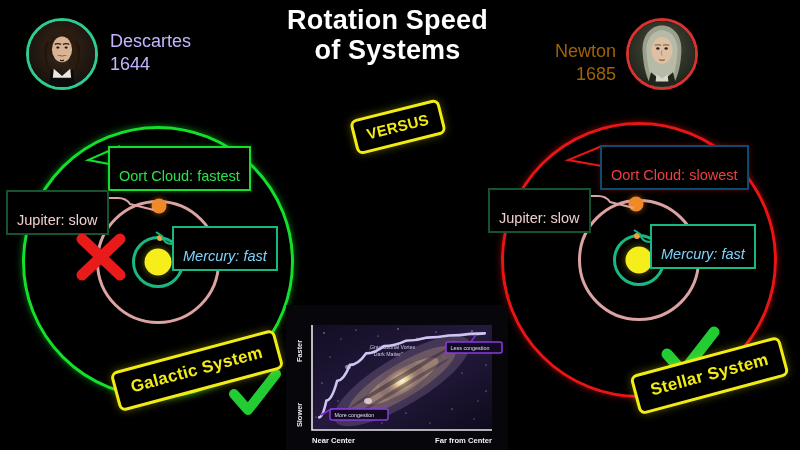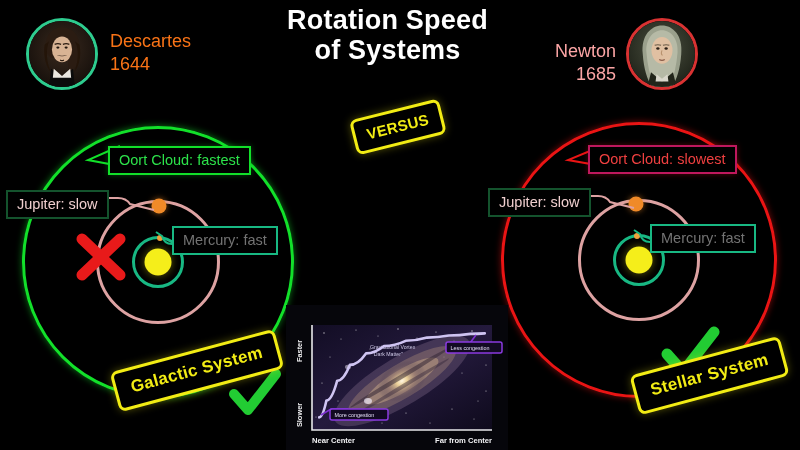--- a/index.html
+++ b/index.html
@@ -36,23 +36,23 @@
     overflow: hidden;
   }
   .avatar svg { display:block; width:100%; height:100%; }
   .person-text {
     position: absolute;
     font-size: 18px;
     line-height: 1.25;
     white-space: pre-line;
   }
   #descartes-avatar { left: 26px; top: 18px; border: 3px solid #2ecc8f; }
-  #descartes-text  { left: 110px; top: 30px; color: #f97316; text-align: left; }
+  #descartes-text  { left: 110px; top: 30px; color: #c4b5fd; text-align: left; }
   #newton-avatar   { left: 626px; top: 18px; border: 3px solid #d93232; }
-  #newton-text     { left: 512px; top: 40px; width: 104px; color: #fca5a5; text-align: right; }
+  #newton-text     { left: 512px; top: 40px; width: 104px; color: #a16207; text-align: right; }
 
   
   .system { position: absolute; }
   .ring {
     position: absolute;
     border-radius: 50%;
     transform: translate(-50%,-50%);
   }
   .oort-green  { border: 3.5px solid #12e02a; box-shadow: 0 0 7px #12e02a88; }
   .oort-red    { border: 3.5px solid #ea1414; box-shadow: 0 0 7px #ea141488; }
@@ -70,30 +70,30 @@
     position: absolute;
     border-radius: 50%;
     transform: translate(-50%,-50%);
   }
   .jupiter-dot { width: 15px; height: 15px; background: #f08a28; box-shadow: 0 0 6px #f08a2899; }
   .mercury-dot { width: 6px;  height: 6px;  background: #f0a13c; }
 
   
   .callout {
     position: absolute;
-    padding: 3px 9px 4px 9px;
+    padding: 19px 9px 4px 9px;
     font-size: 14.5px;
     background: #000;
     white-space: nowrap;
     line-height: 1.25;
   }
   .co-green { border: 2px solid #12e02a; color: #2ce24a; box-shadow: 0 0 6px #12e02a55; }
-  .co-red   { border: 2px solid #be185d; color: #f04040; box-shadow: 0 0 6px #ea141455; }
+  .co-red   { border: 2px solid #0c4a6e; color: #f04040; box-shadow: 0 0 6px #ea141455; margin-left: 12px; }
   .co-pink  { border: 2px solid #14532d; color: #f0cfcf; }
-  .co-teal  { border: 2px solid #18b883; color: #737373; }
+  .co-teal  { border: 2px solid #18b883; color: #7dd3fc; font-style: italic; }
 
   
   .tail { position: absolute; overflow: visible; }
 
   
   .banner {
     position: absolute;
     border: 3px solid #f2ec14;
     border-radius: 7px;
     background: #000;

